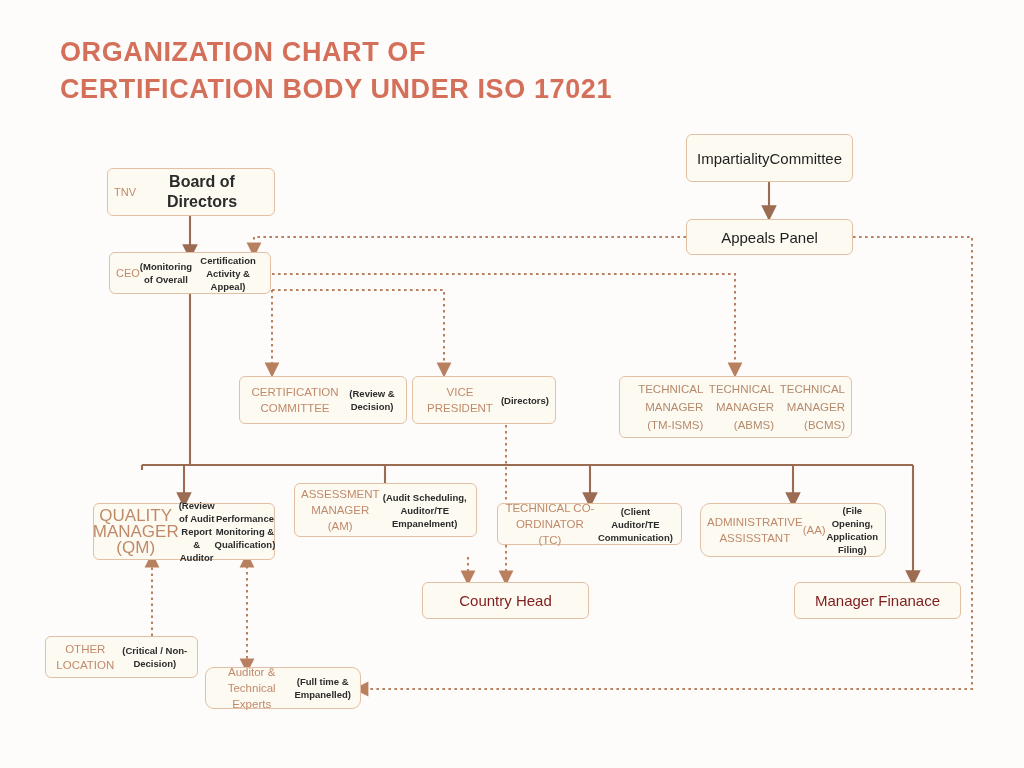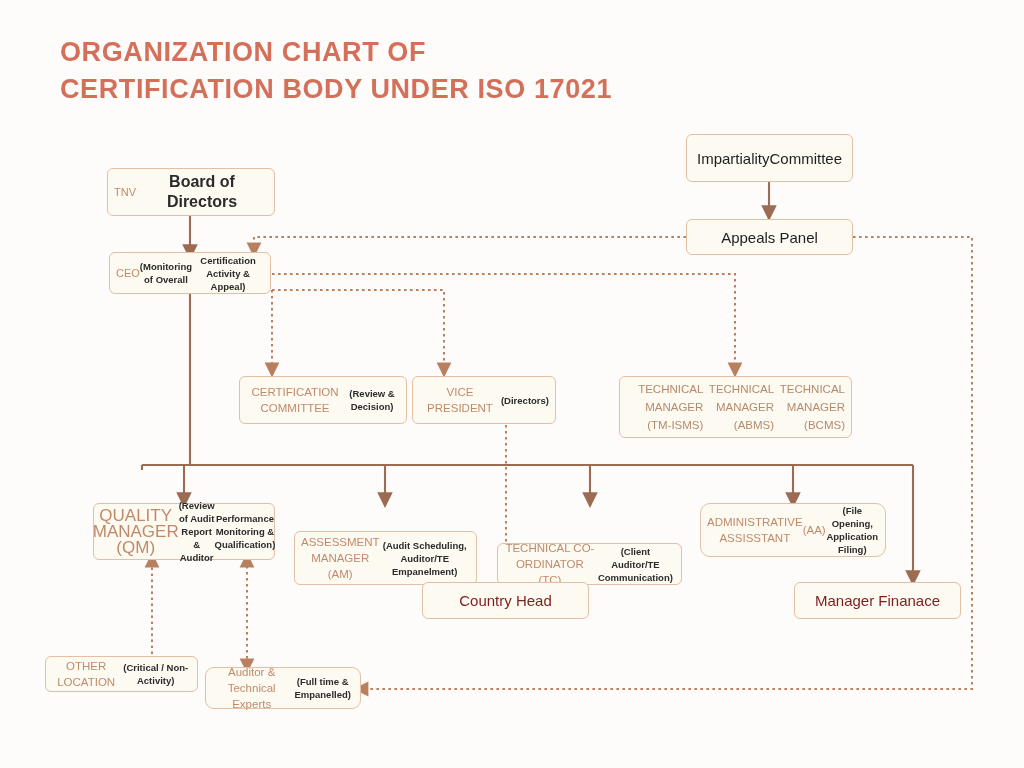--- a/index.html
+++ b/index.html
@@ -139,47 +139,47 @@
     <div class="n-line">TECHNICAL MANAGER (ABMS)</div>
     <div class="n-line">TECHNICAL MANAGER (BCMS)</div>
   </div>
 
   <div class="node" style="left:93px;top:503px;width:182px;height:57px;">
     <div class="n-title" style="font-size:17px;">QUALITY MANAGER (QM)</div>
     <div class="n-sub">(Review of Audit Report &amp; Auditor</div>
     <div class="n-sub">Performance Monitoring &amp; Qualification)</div>
   </div>
 
-  <div class="node" style="left:294px;top:531px;width:183px;height:54px;">
+  <div class="node" style="left:294px;top:483px;width:183px;height:54px;">
     <div class="n-title" style="font-size:11.5px;">ASSESSMENT MANAGER (AM)</div>
     <div class="n-sub">(Audit Scheduling, Auditor/TE Empanelment)</div>
   </div>
 
-  <div class="node" style="left:497px;top:503px;width:185px;height:42px;margin-top:40px;">
+  <div class="node" style="left:497px;top:503px;width:185px;height:42px;">
     <div class="n-title" style="font-size:11.5px;">TECHNICAL CO-ORDINATOR (TC)</div>
     <div class="n-sub">(Client Auditor/TE Communication)</div>
   </div>
 
   <div class="node" style="left:700px;top:503px;width:186px;height:54px;border-radius:10px;">
     <div class="n-title" style="font-size:11.5px;">ADMINISTRATIVE ASSISSTANT</div>
     <div class="n-title" style="font-size:11.5px;">(AA)</div>
     <div class="n-sub">(File Opening, Application Filing)</div>
   </div>
 
   <div class="node" style="left:422px;top:582px;width:167px;height:37px;">
     <div class="n-title plain">Country Head</div>
   </div>
 
   <div class="node" style="left:794px;top:582px;width:167px;height:37px;">
     <div class="n-title plain">Manager Finanace</div>
   </div>
 
-  <div class="node" style="left:45px;top:656px;width:153px;height:36px;">
+  <div class="node" style="left:45px;top:636px;width:153px;height:42px;">
     <div class="n-title" style="font-size:11.5px;">OTHER LOCATION</div>
-    <div class="n-sub">(Critical / Non- Activity)</div>
+    <div class="n-sub">(Critical / Non- Decision)</div>
   </div>
 
   <div class="node" style="left:205px;top:667px;width:156px;height:42px;border-radius:9px;">
     <div class="n-title" style="font-size:11.5px;">Auditor &amp; Technical Experts</div>
     <div class="n-sub">(Full time  &amp; Empanelled)</div>
   </div>
 
 </div>
 
 </body></html>

